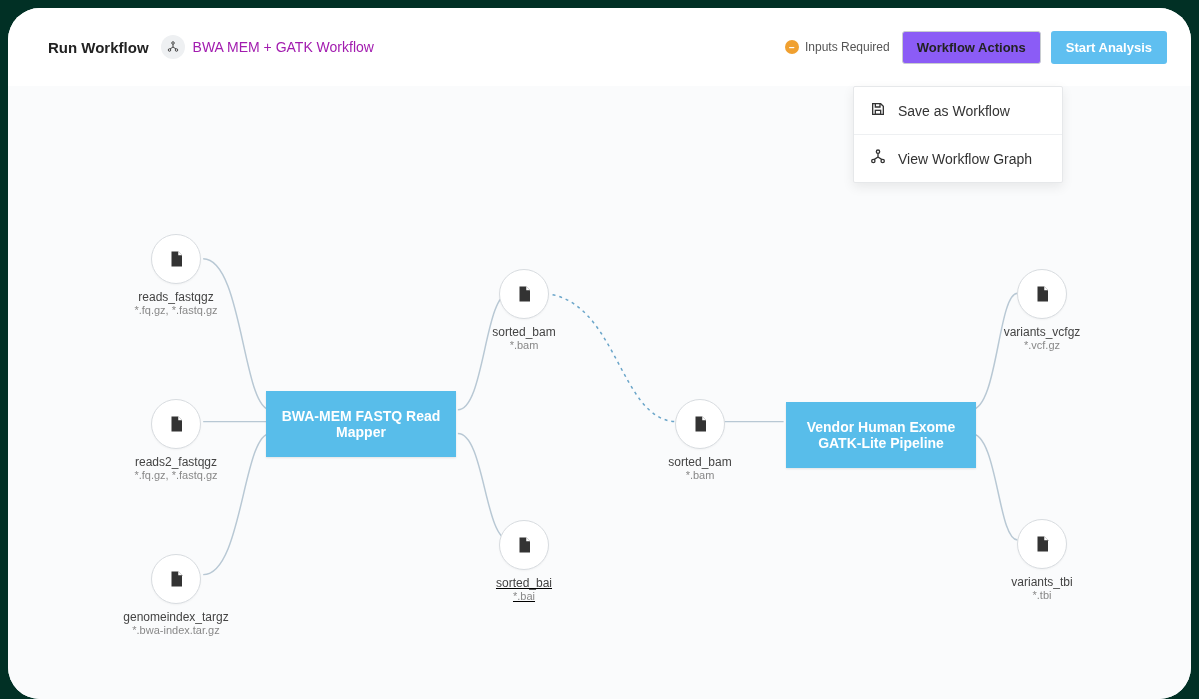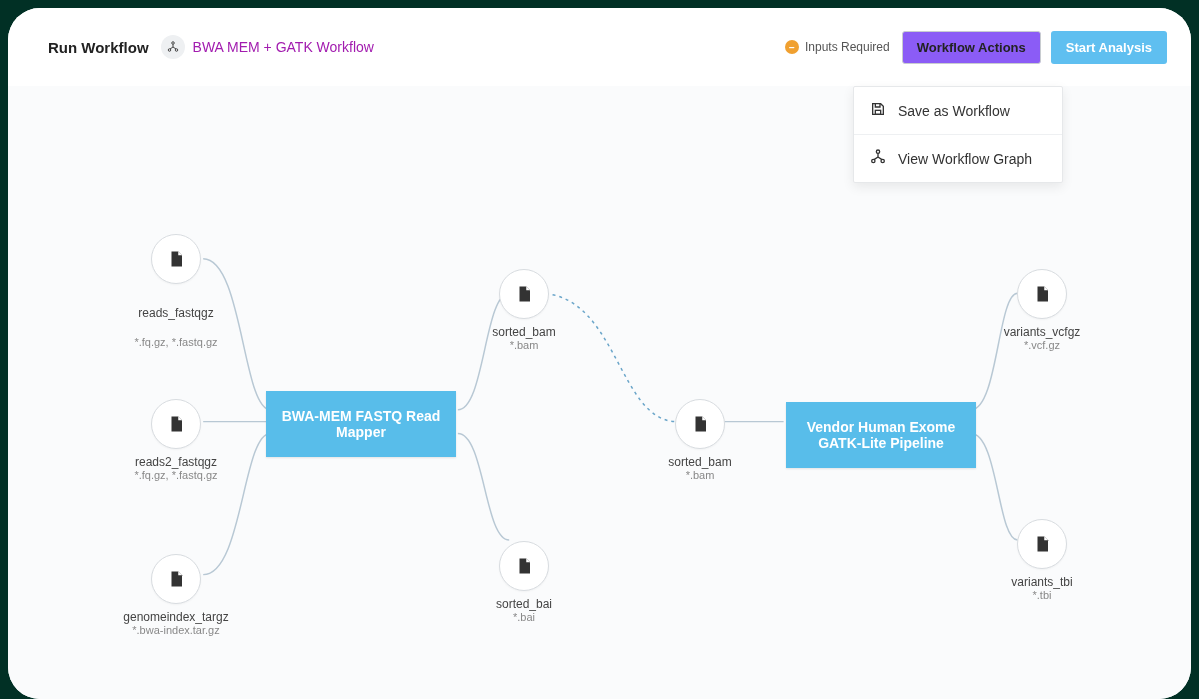--- a/index.html
+++ b/index.html
@@ -203,21 +203,21 @@
 
         <path d="M 530 210 C 610 210 610 340 670 340" stroke-dasharray="3 4" stroke="#6aa5c9"></path>
 
         <path d="M 718 340 L 778 340"></path>
 
         <path d="M 968 328 C 995 328 995 210 1015 210"></path>
         <path d="M 968 352 C 995 352 995 460 1015 460"></path>
       </g>
     </svg>
 
-    <div class="node-file" style="left:108px; top:148px;gap:16px;">
+    <div class="node-file" style="left:108px; top:148px;">
       <div class="file-circle">
         <svg class="doc-svg" viewBox="0 0 24 24" fill="#333">
             <path d="M6 2h9l5 5v15H6z"></path>
             <path d="M15 2v5h5" fill="#fff"></path>
           </svg>
       </div>
       <div class="file-label">reads_fastqgz</div>
       <div class="file-ext">*.fq.gz, *.fastq.gz</div>
     </div>
 
@@ -251,21 +251,21 @@
       <div class="file-circle">
         <svg class="doc-svg" viewBox="0 0 24 24" fill="#333">
             <path d="M6 2h9l5 5v15H6z"></path>
             <path d="M15 2v5h5" fill="#fff"></path>
           </svg>
       </div>
       <div class="file-label">sorted_bam</div>
       <div class="file-ext">*.bam</div>
     </div>
 
-    <div class="node-file" style="left:456px; top:455px;">
+    <div class="node-file" style="left:456px; top:434px;text-decoration:underline;">
       <div class="file-circle">
         <svg class="doc-svg" viewBox="0 0 24 24" fill="#333">
             <path d="M6 2h9l5 5v15H6z"></path>
             <path d="M15 2v5h5" fill="#fff"></path>
           </svg>
       </div>
       <div class="file-label">sorted_bai</div>
       <div class="file-ext">*.bai</div>
     </div>
 

